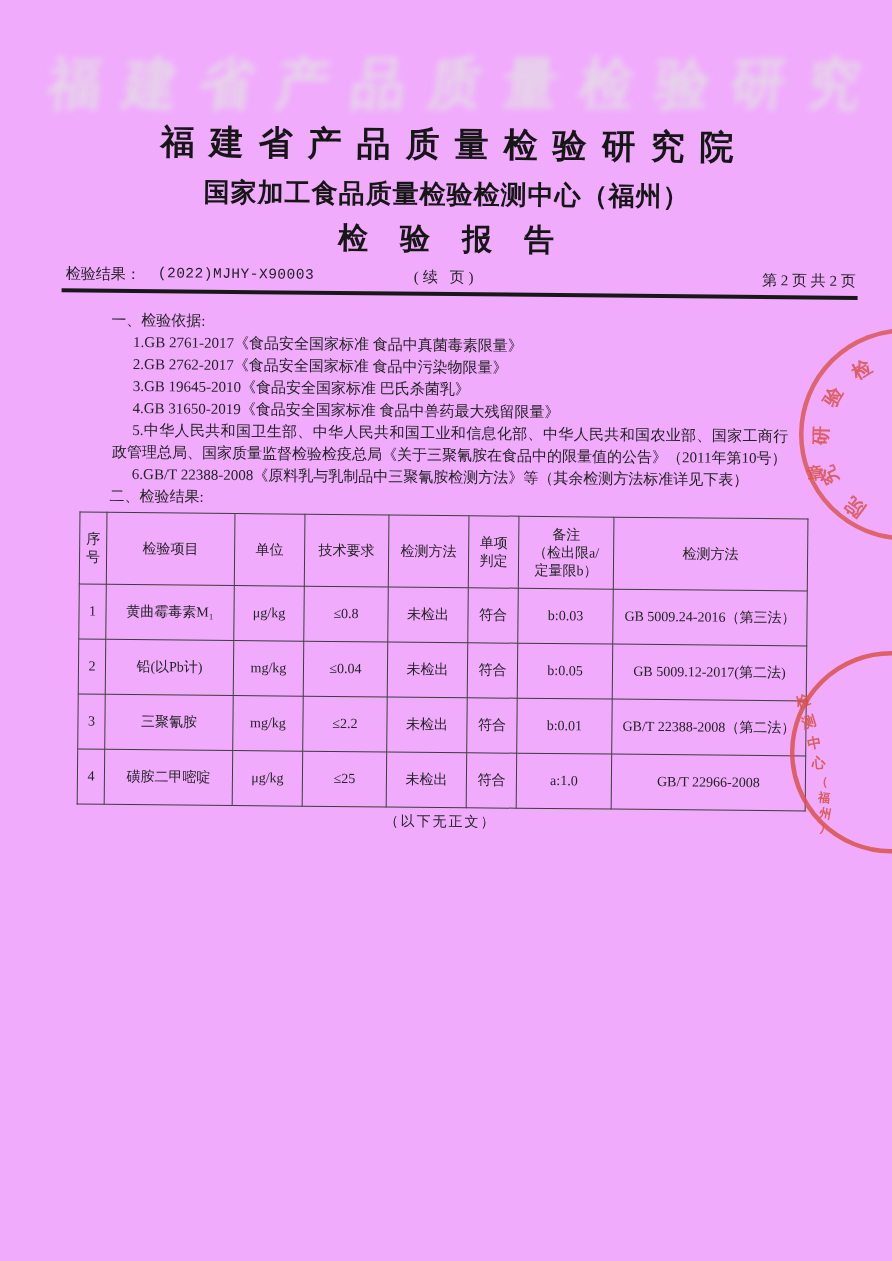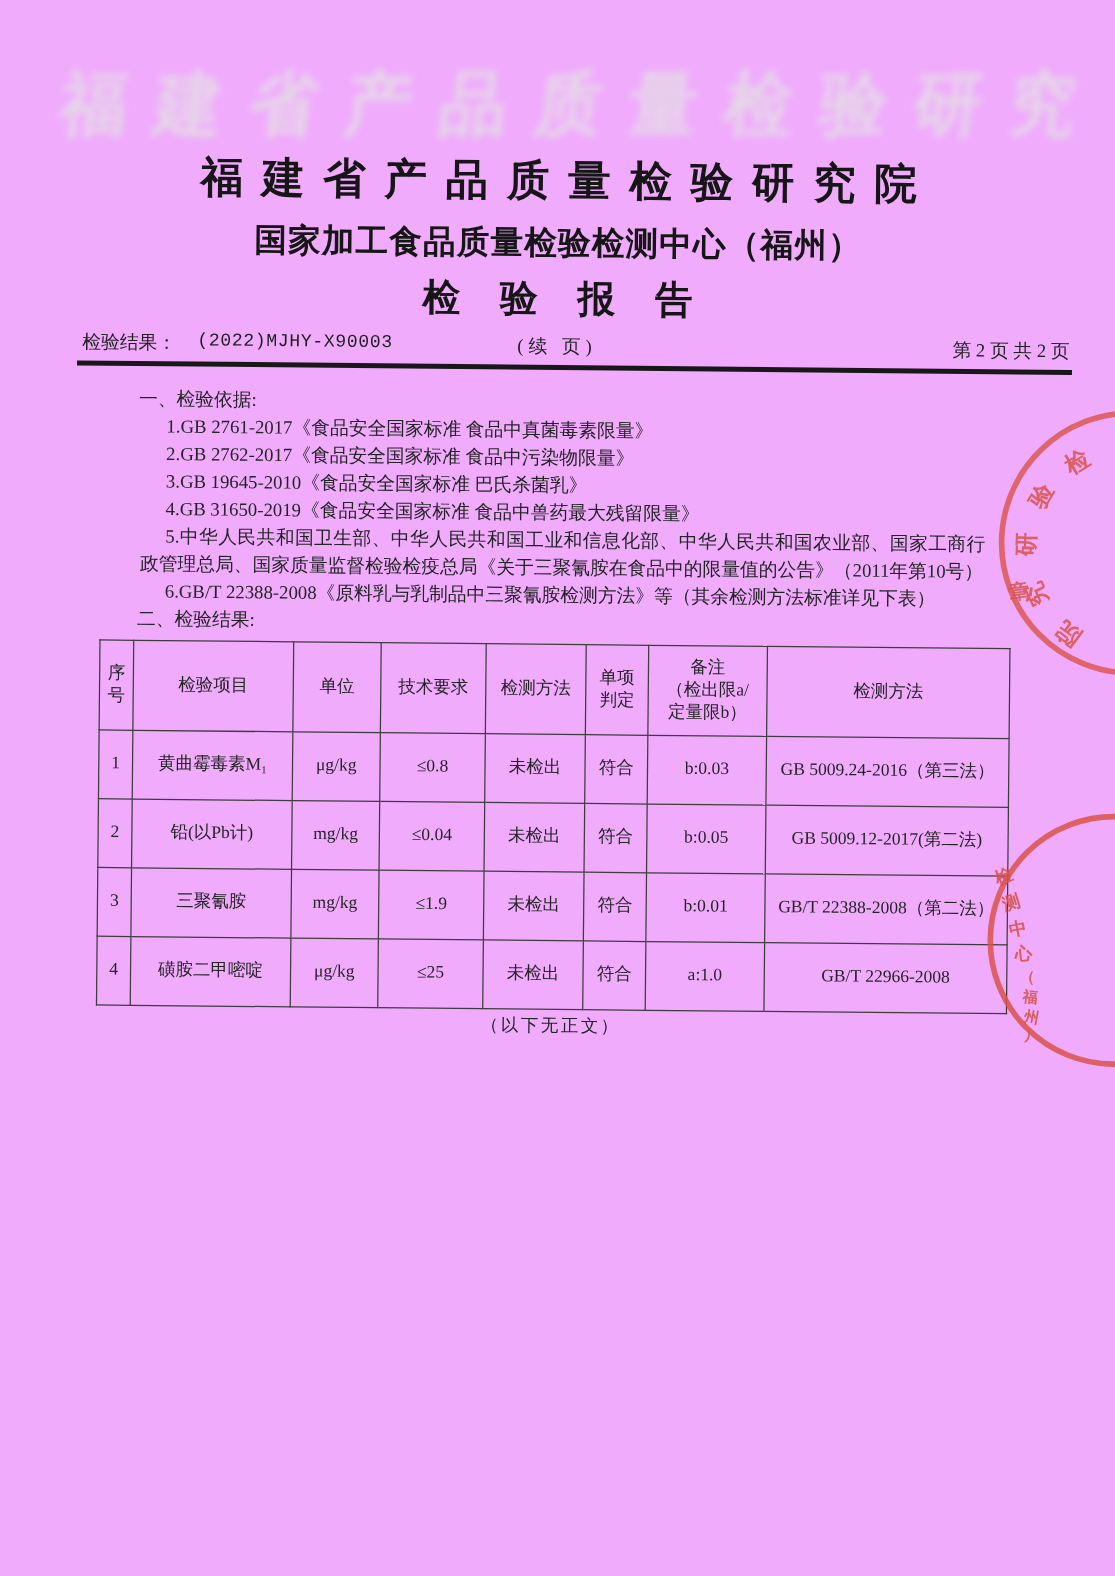--- a/index.html
+++ b/index.html
@@ -139,21 +139,21 @@
             <td>≤0.04</td>
             <td>未检出</td>
             <td>符合</td>
             <td>b:0.05</td>
             <td class="al">GB 5009.12-2017(第二法)</td>
           </tr>
           <tr>
             <td>3</td>
             <td class="al">三聚氰胺</td>
             <td>mg/kg</td>
-            <td>≤1.9</td>
+            <td>≤2.2</td>
             <td>未检出</td>
             <td>符合</td>
             <td>b:0.01</td>
             <td class="al">GB/T 22388-2008（第二法）</td>
           </tr>
           <tr>
             <td>4</td>
             <td class="al">磺胺二甲嘧啶</td>
             <td>μg/kg</td>
             <td>≤25</td>

